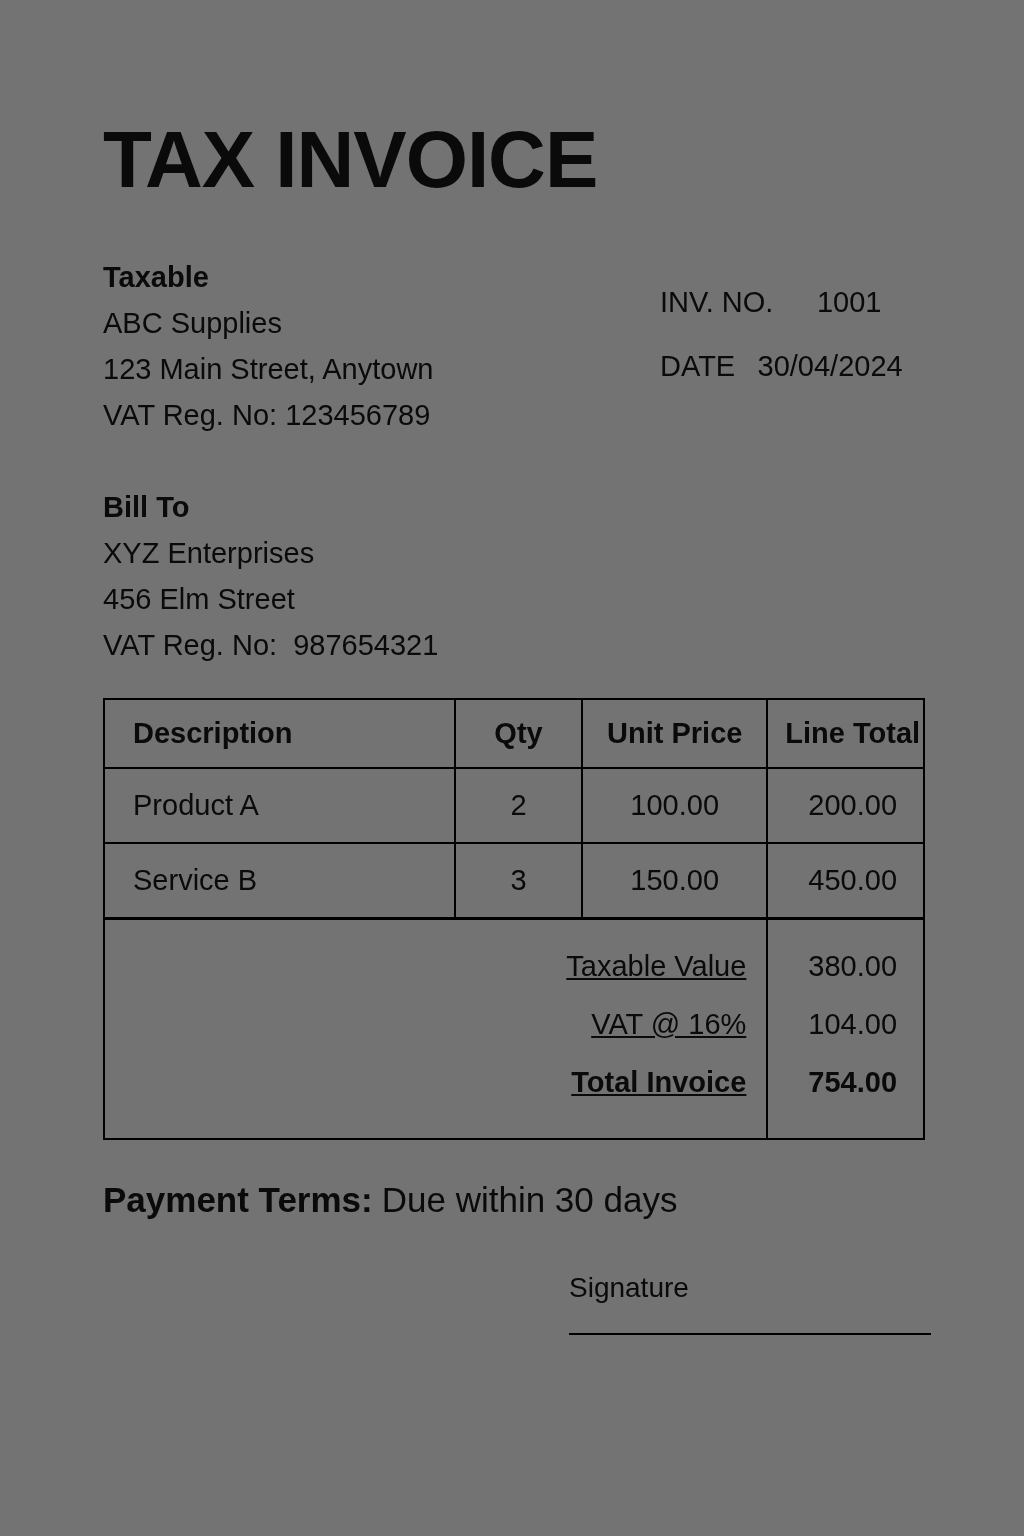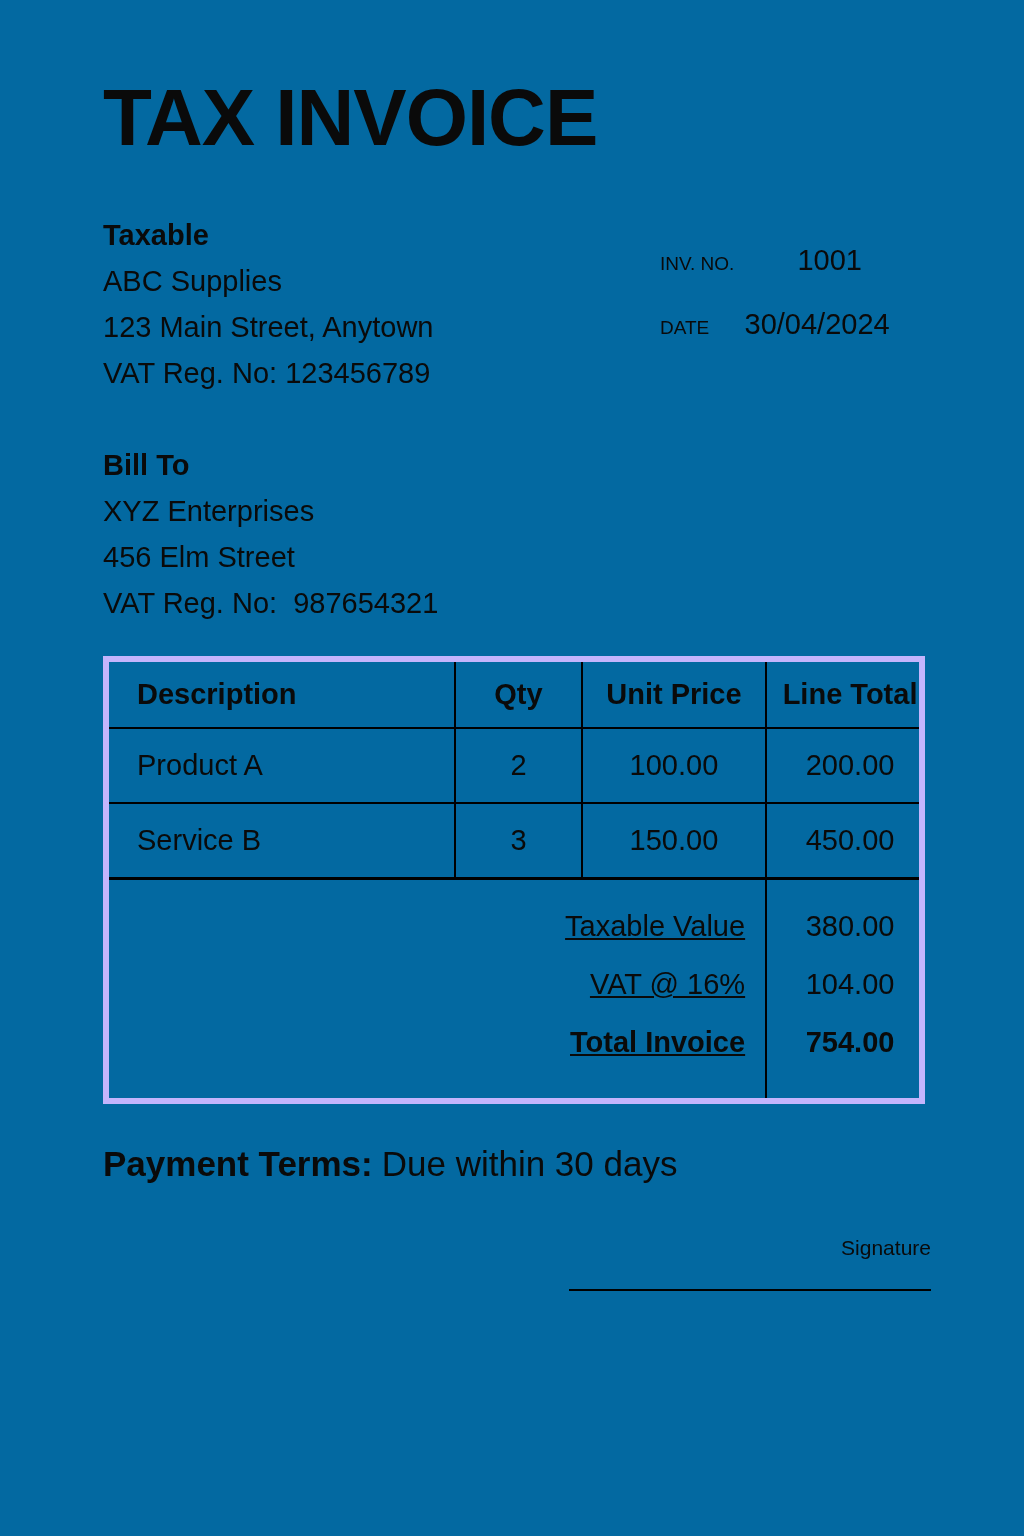--- a/index.html
+++ b/index.html
@@ -6,22 +6,22 @@
   html, body { background: #ffffff; }
   body {
     font-family: "Liberation Sans", "DejaVu Sans", sans-serif;
     color: #0a0a0a;
   }
   .page {
     position: relative;
     width: 1024px;
     height: 1536px;
     margin: 0 auto;
-    background: #0369a1;
-    padding: 74px 99px 0 103px;
+    background: #737373;
+    padding: 116px 99px 0 103px;
     overflow: hidden;
   }
 
   
   .title-row {
     display: flex;
     justify-content: space-between;
     align-items: baseline;
   }
   .doc-title {
@@ -58,38 +58,38 @@
     margin-top: 32px;
     width: 265px;
     flex: none;
   }
   .meta-row {
     display: flex;
     align-items: baseline;
     margin-bottom: 31px;
   }
   .meta-label {
-    font-size: 19px;
+    font-size: 29px;
     flex: none;
   }
   .meta-value {
     font-size: 29px;
     flex: 1;
     text-align: center;
   }
 
   
   .billto-block { margin-top: 46px; }
 
   
   .items-table {
     width: 100%;
     margin-top: 30px;
     border-collapse: collapse;
-    border: 6px solid #c4b5fd;
+    border: 2px solid #c4b5fd;
   }
   .items-table th, .items-table td {
     border: 2px solid #000;
     font-size: 29px;
   }
   .items-table th {
     font-weight: bold;
     height: 69px;
     text-align: center;
   }
@@ -131,22 +131,22 @@
   .terms-label { font-weight: bold; margin-right: 9px; }
 
   
   .signature-block {
     width: 362px;
     margin-left: auto;
     margin-right: -6px;
     margin-top: 52px;
   }
   .sig-label {
-    text-align: right;
-    font-size: 21px;
+    text-align: left;
+    font-size: 28px;
   }
   .sig-line {
     margin-top: 29px;
     border-bottom: 2px solid #000;
     height: 0;
   }
 </style>
 </head>
 <body>
 

